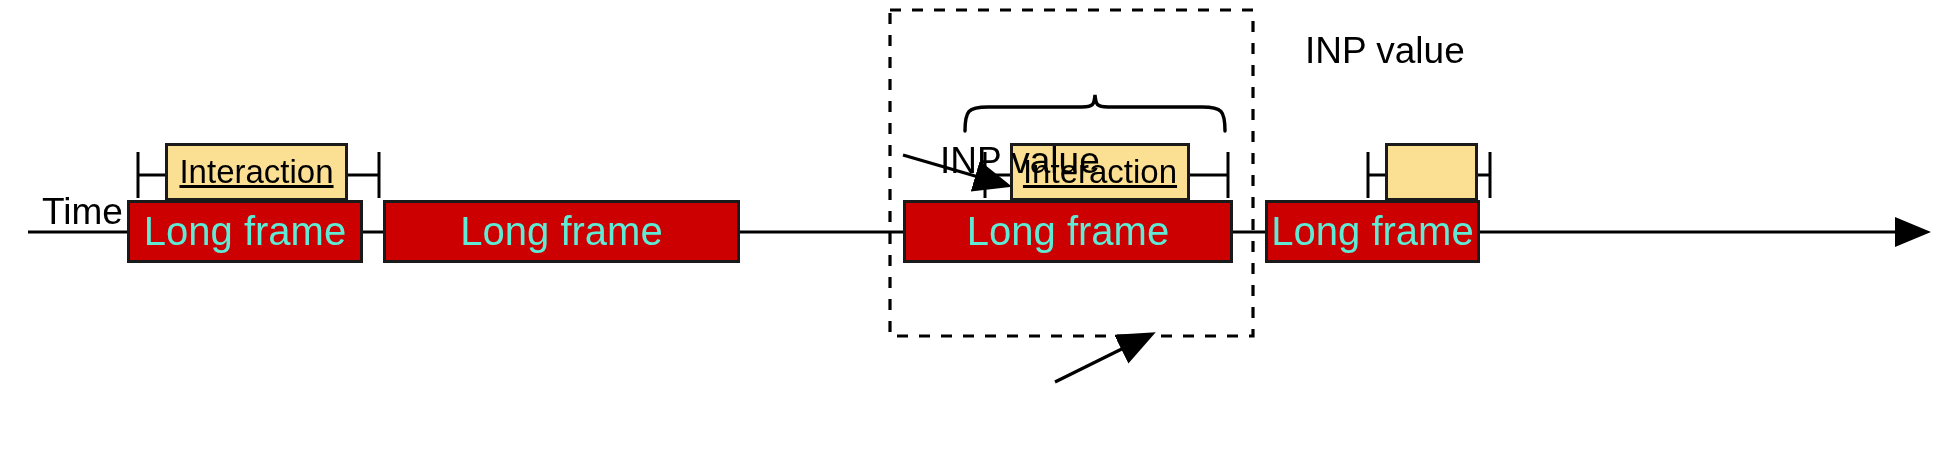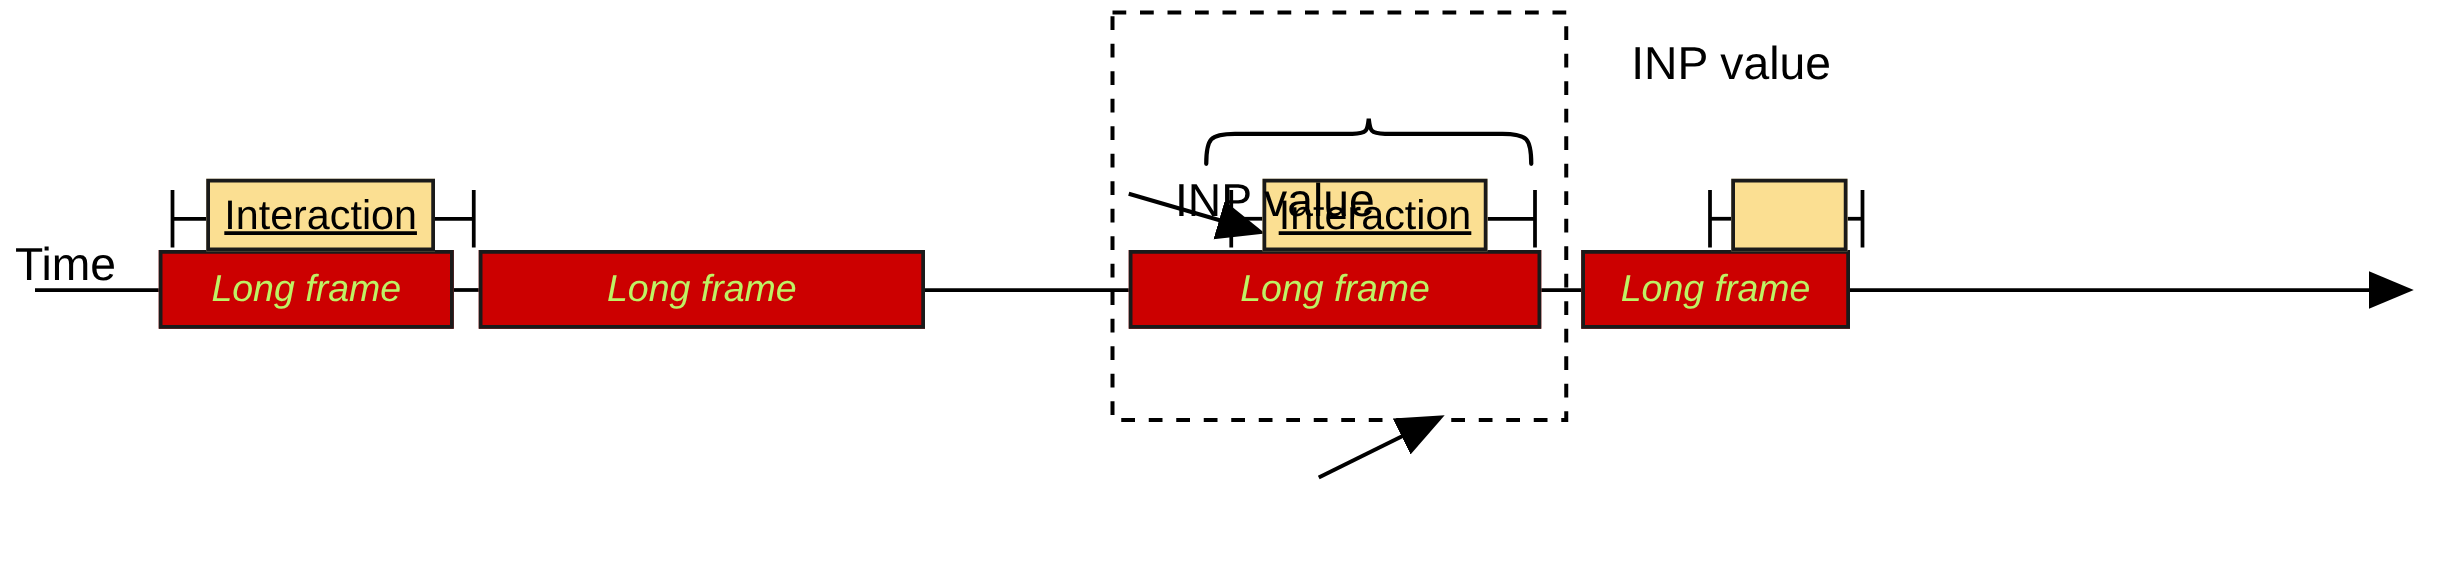--- a/index.html
+++ b/index.html
@@ -1,24 +1,24 @@
 <!DOCTYPE html>
 <html><head>
 <meta charset="utf-8">
 <style>
   html,body{margin:0;padding:0;background:#ffffff;}
   body{font-family:"Liberation Sans",sans-serif;}
   #stage{position:relative;width:1954px;height:468px;background:#fff;overflow:hidden;}
   #stage svg{position:absolute;left:0;top:0;width:1954px;height:468px;}
   .lbl{position:absolute;white-space:nowrap;color:#000;}
-  .lbl-time{font-size:37px;left:12px;top:191px;}
+  .lbl-time{font-size:37px;left:42px;top:191px;}
   .lbl-inp-event{font-size:37px;left:940px;top:140px;}
   .lbl-inp-loaf{font-size:37px;left:940px;top:392px;}
   .lbl-inp-value{font-size:37px;left:1305px;top:30px;}
-  .frame-text{font-size:30px;color:#bef264;font-style:italic;}
+  .frame-text{font-size:40px;color:#5eead4;}
   .inter-text{font-size:33px;color:#000000;text-decoration:underline;}
 </style>
 </head>
 <body>
 
 <div id="stage">
 
   <svg viewBox="0 0 1954 468">
     <defs>
       <marker id="arrow-end" markerWidth="13" markerHeight="13" refX="10" refY="5" orient="auto" markerUnits="strokeWidth">

